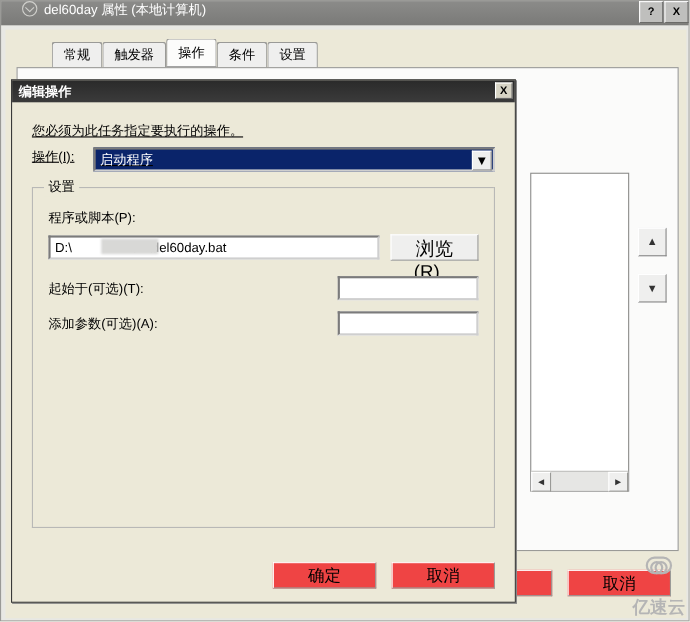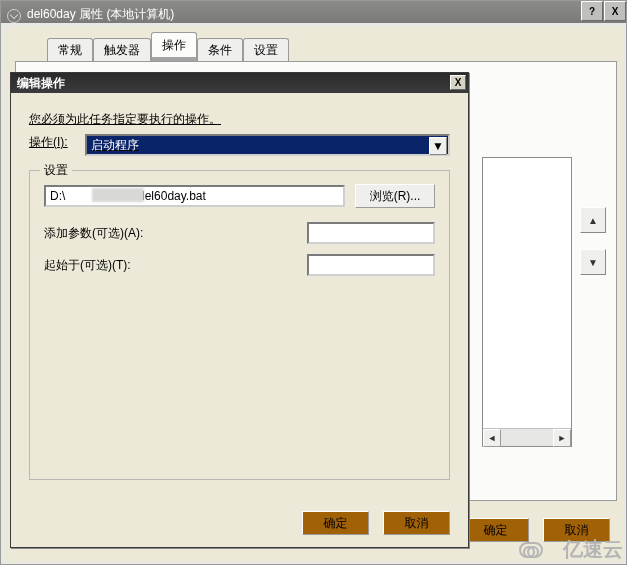--- a/index.html
+++ b/index.html
@@ -22,22 +22,22 @@
     background: #e8e8e4;
     border: 1px solid #9a9a97;
   }
   .titlebar {
     position: absolute;
     left: 0; top: 0; right: 0;
     height: 22px;
     background: linear-gradient(180deg, #8b8b89 0%, #7a7a78 100%);
     color: #fff;
     display: flex;
-    align-items: flex-end;
-    padding-left: 6px;
+    align-items: flex-start;
+    padding-left: 19px;
     font-size: 12px;
   }
   .titlebar .sysicon {
     width: 14px; height: 14px;
     border: 1.5px solid #d0d0cc;
     border-radius: 50%;
     margin-right: 6px;
     display: flex; align-items: center; justify-content: center;
   }
   .titlebar .sysicon::before {
@@ -87,21 +87,21 @@
     border-top-left-radius: 3px;
     border-top-right-radius: 3px;
     background: #efefee;
     margin-right: 0px;
     position: relative;
     top: 1px;
     cursor: pointer;
   }
   .tab.active {
     background: #fcfcfb;
-    border-bottom: 4px solid #a3a3a3;
+    border-bottom: 1px solid #a3a3a3;
     top: 0;
     padding-top: 4px;
     z-index: 3;
   }
   .tabpanel {
     position: absolute;
     left: 10px; top: 34px;
     width: 602px; height: 440px;
     border: 1px solid #9a9a97;
     background: #fbfbfa;
@@ -147,28 +147,28 @@
     font-size: 10px; color:#333;
   }
   
   .outer-btns {
     position: absolute;
     right: 14px; bottom: 20px;
     display: flex;
     gap: 14px;
   }
   .win-btn {
-    width: 67px; height: 24px;
-    background: #a16207;
+    width: 94px; height: 24px;
+    background: #ef4444;
     border: 1px solid #9a9a97;
     border-top-color: #fff;
     border-left-color: #fff;
     display:flex; align-items:center; justify-content:center;
     cursor: pointer;
-    font-size: 12px;
+    font-size: 15px;
   }
   
   .dialog {
     position: absolute;
     left: 10px; top: 72px;
     width: 459px; height: 476px;
     background: #ece9d8;
     border: 1px solid #3a3a3a;
     box-shadow: 1px 1px 0 #888;
     z-index: 50;
@@ -267,41 +267,42 @@
     font-family: inherit;
   }
   .txtinput.script { flex:1; }
   .txtinput.small { width: 128px; }
   .browse-btn {
     width: 80px; height: 24px;
     background: #efefee;
     border: 1px solid #9a9a97;
     border-top-color:#fff; border-left-color:#fff;
     cursor:pointer;
-    font-size:12px;
+    font-size:17px;
   }
   .argrow {
     display:flex; align-items:center; justify-content: space-between;
     margin-bottom: 10px;
   }
   .dlg-btns {
     position: absolute;
     right: 18px; bottom: 12px;
     display:flex; gap:14px;
   }
   
   .watermark {
     position:absolute;
     right: 4px; bottom: 2px;
-    font-size: 20px;
+    font-size: 16px;
     color: #b5b5b5;
     display:flex; align-items:center; gap:20px;
     z-index: 200;
     pointer-events: none;
     font-weight: bold;
+    flex-direction: column;
   }
   .wm-icon {
     width: 24px; height: 16px;
     border: 2px solid #b5b5b5;
     border-radius: 10px;
     position: relative;
   }
   .wm-icon::before, .wm-icon::after {
     content:"";
     position:absolute;
@@ -377,35 +378,36 @@
       <span class="oplabel">操作(I):</span>
       <div class="opselect">
         <span>启动程序</span>
         <div class="dd-btn">▼</div>
       </div>
     </div>
 
     <div class="groupbox">
       <span class="grouplegend">设置</span>
 
+      <div class="fldlabel">程序或脚本(P):</div>
       <div class="txtrow">
         <div class="pathwrap">
           <input class="txtinput script" style="width: 100%;" value="D:\                bin\del60day.bat">
           <div class="smudge"></div>
         </div>
         <button class="browse-btn">浏览(R)...</button>
       </div>
 
       <div class="argrow">
-        <span>添加参数(可选)(A):</span>
+        <span>起始于(可选)(T):</span>
         <input class="txtinput small" value="" style="">
       </div>
 
       <div class="argrow">
-        <span>起始于(可选)(T):</span>
+        <span>添加参数(可选)(A):</span>
         <input class="txtinput small" value="" style="">
       </div>
     </div>
   </div>
 
   <div class="dlg-btns">
     <button class="win-btn">确定</button>
     <button class="win-btn">取消</button>
   </div>
 </div>

